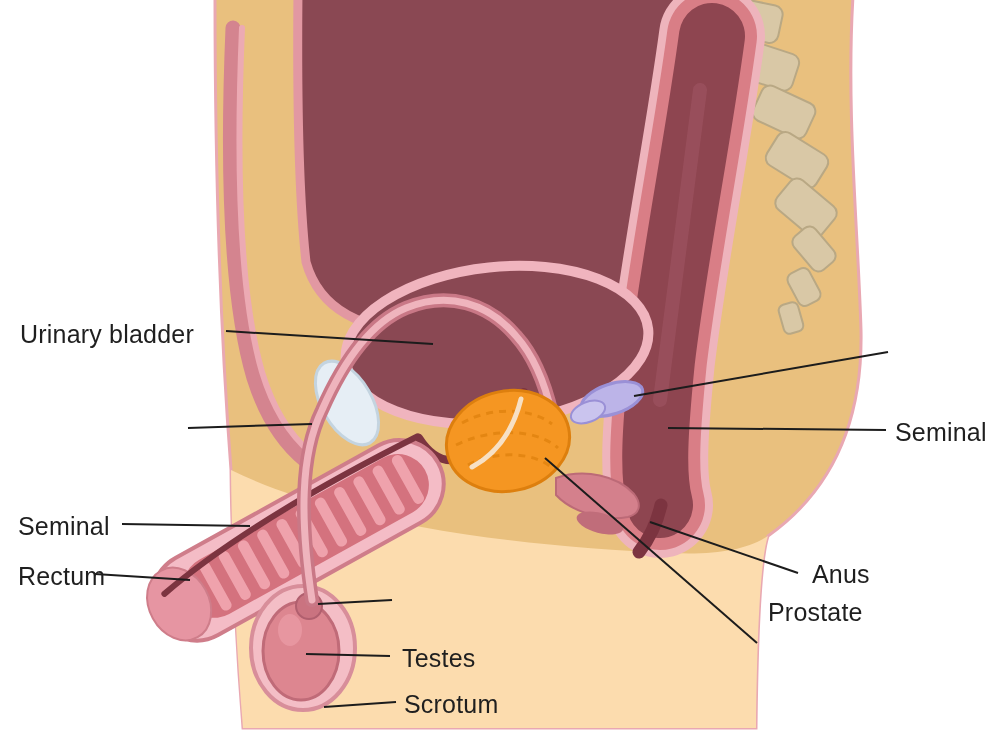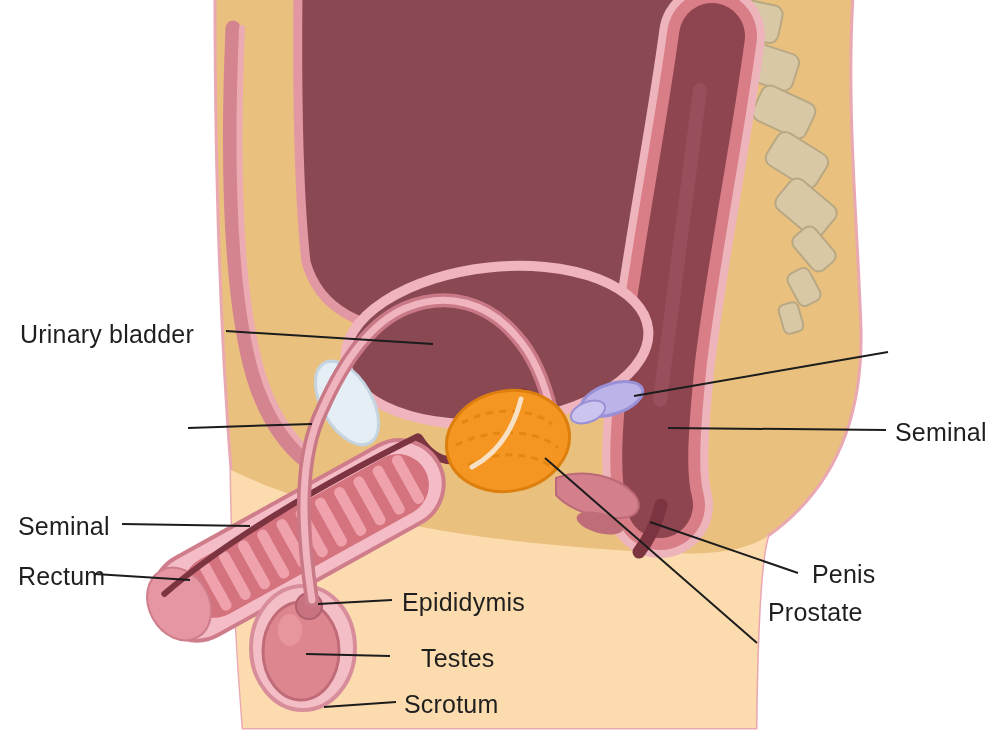--- a/index.html
+++ b/index.html
@@ -122,20 +122,19 @@
       <path d="M888,352 L634,396"></path>
       <path d="M886,430 L668,428"></path>
       <path d="M798,573 L650,522"></path>
       <path d="M757,643 L545,458"></path>
     </g>
   </svg>
 
   <div class="label" style="left:20px;top:318px;">Urinary bladder</div>
   <div class="label" style="left:18px;top:510px;">Seminal</div>
   <div class="label" style="left:18px;top:560px;">Rectum</div>
-  <div class="label" style="left:402px;top:586px;">Epididymis</div>
-  <div class="label" style="left:421px;top:642px;">Testes</div>
+  <div class="label" style="left:402px;top:642px;">Testes</div>
   <div class="label" style="left:404px;top:688px;">Scrotum</div>
   <div class="label" style="left:895px;top:416px;">Seminal</div>
-  <div class="label" style="left:812px;top:558px;">Penis</div>
+  <div class="label" style="left:812px;top:558px;">Anus</div>
   <div class="label" style="left:768px;top:596px;">Prostate</div>
 
 </div>
 
 </body></html>

